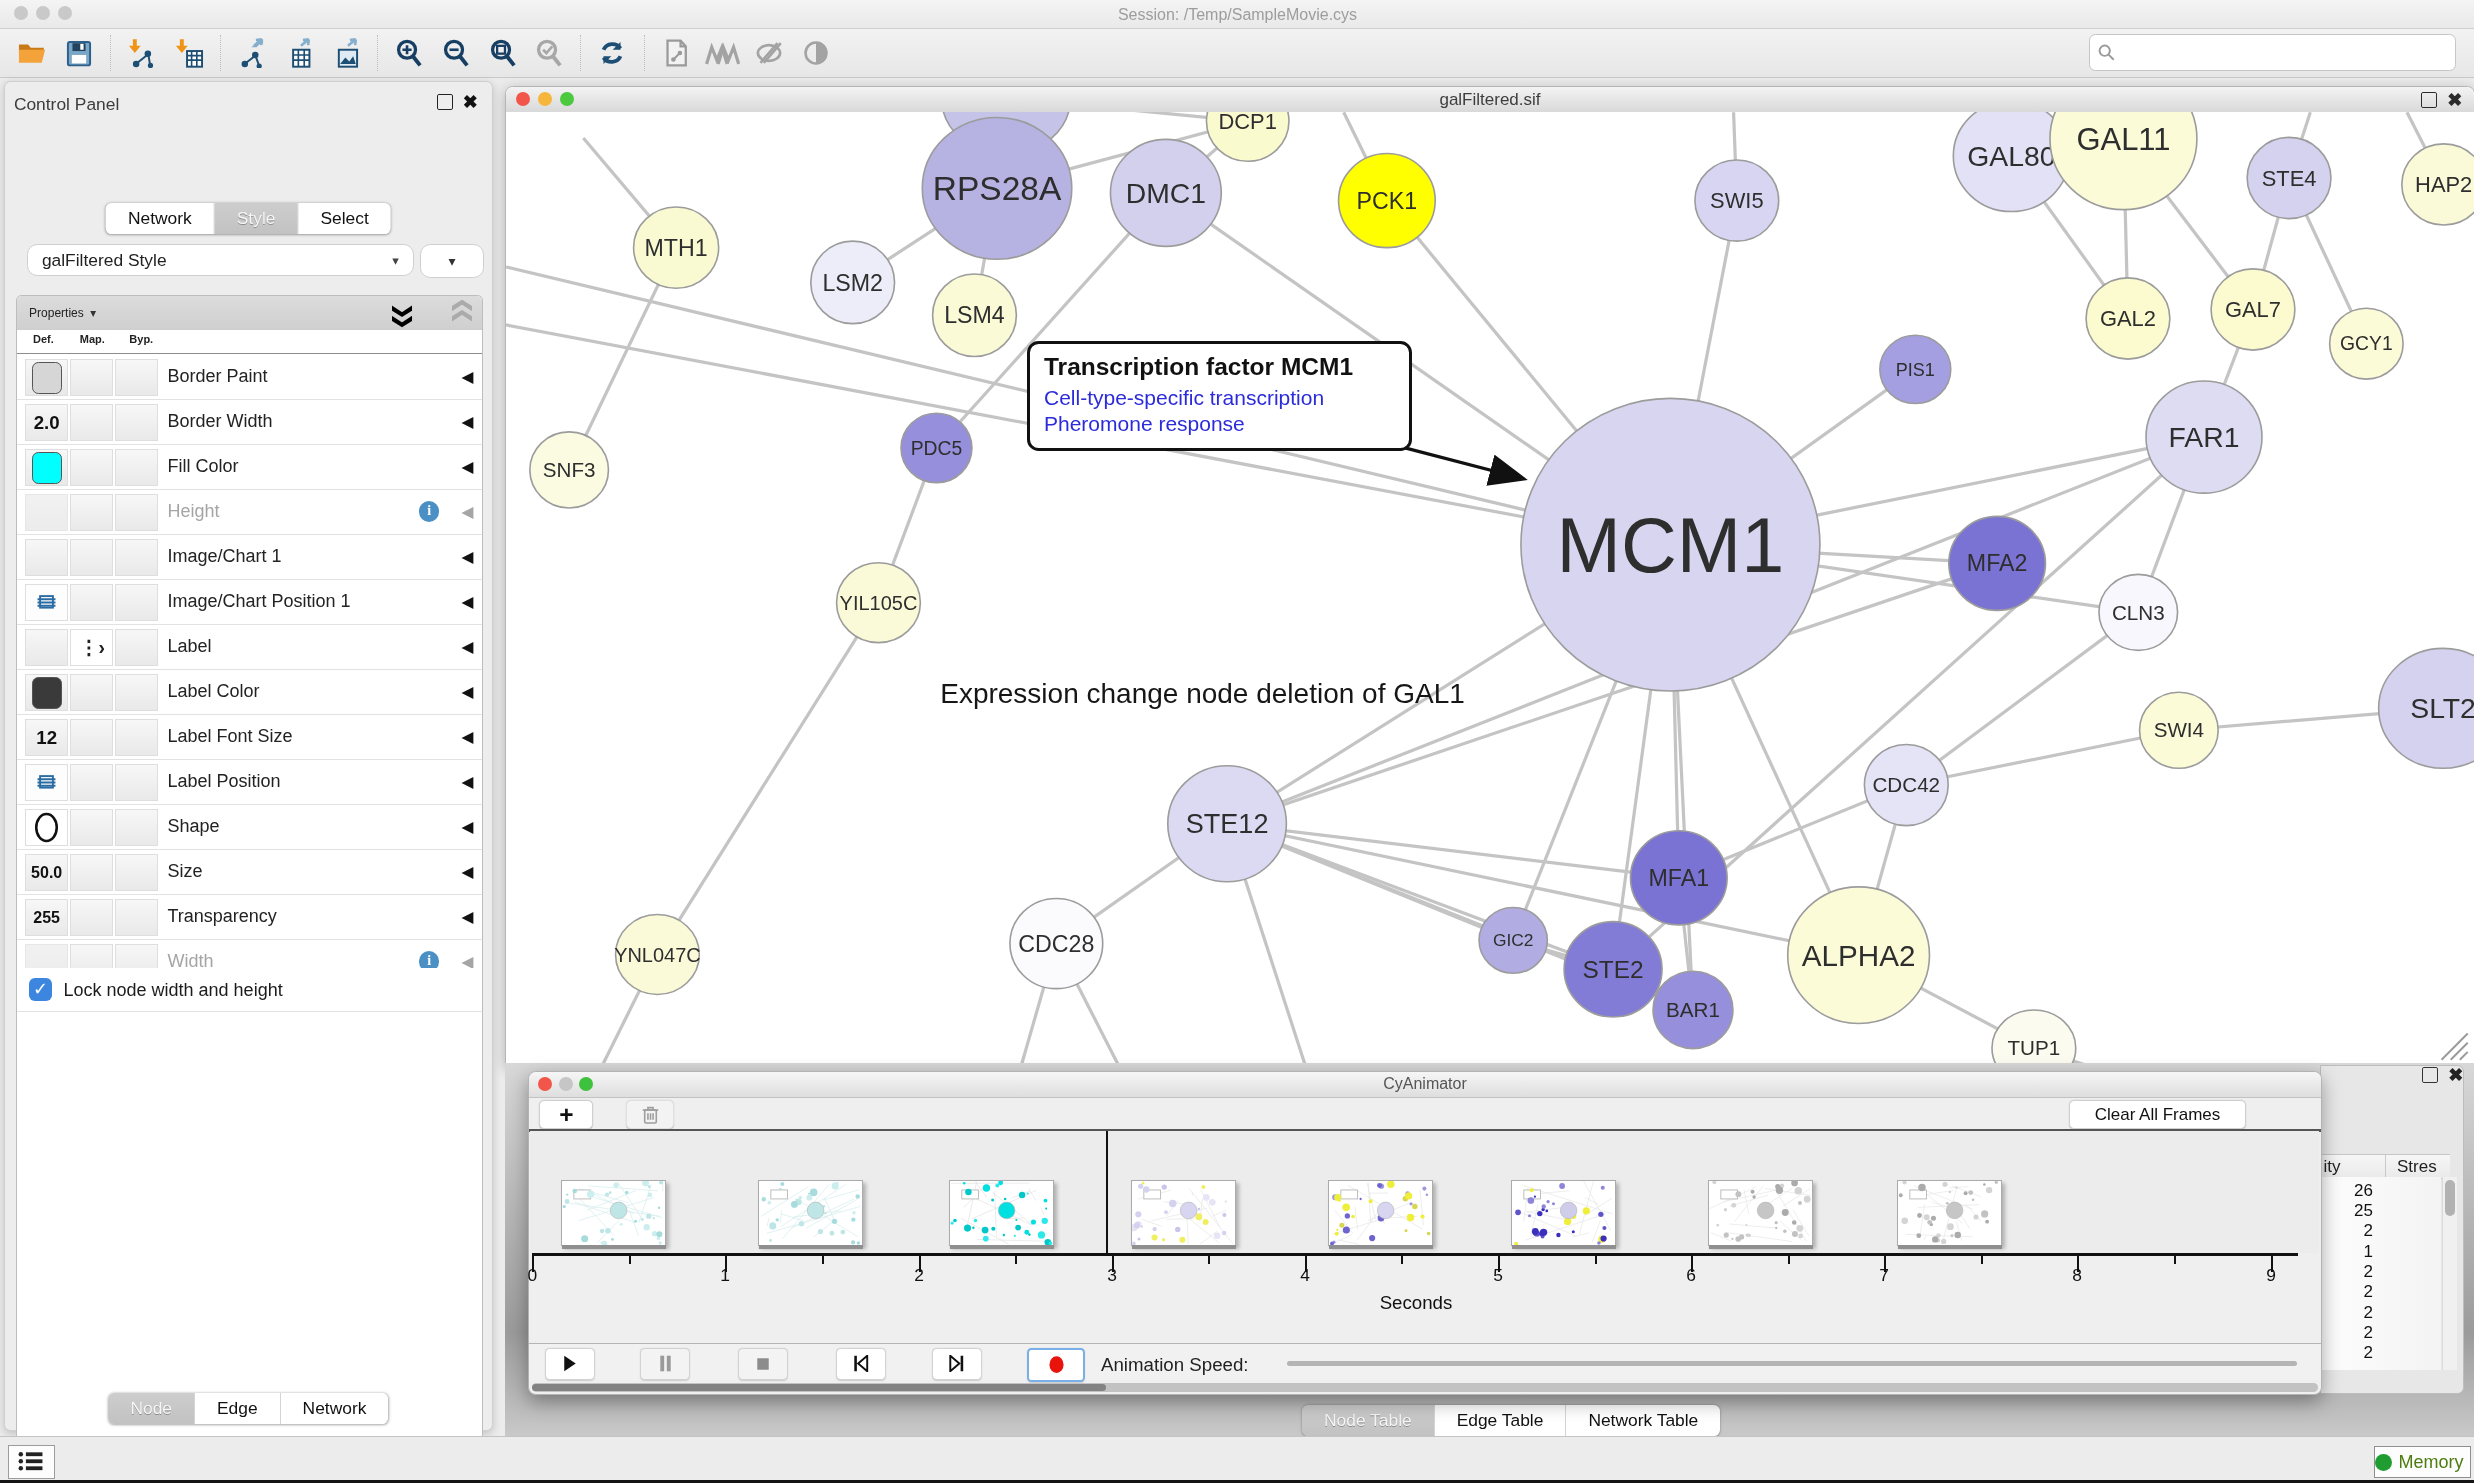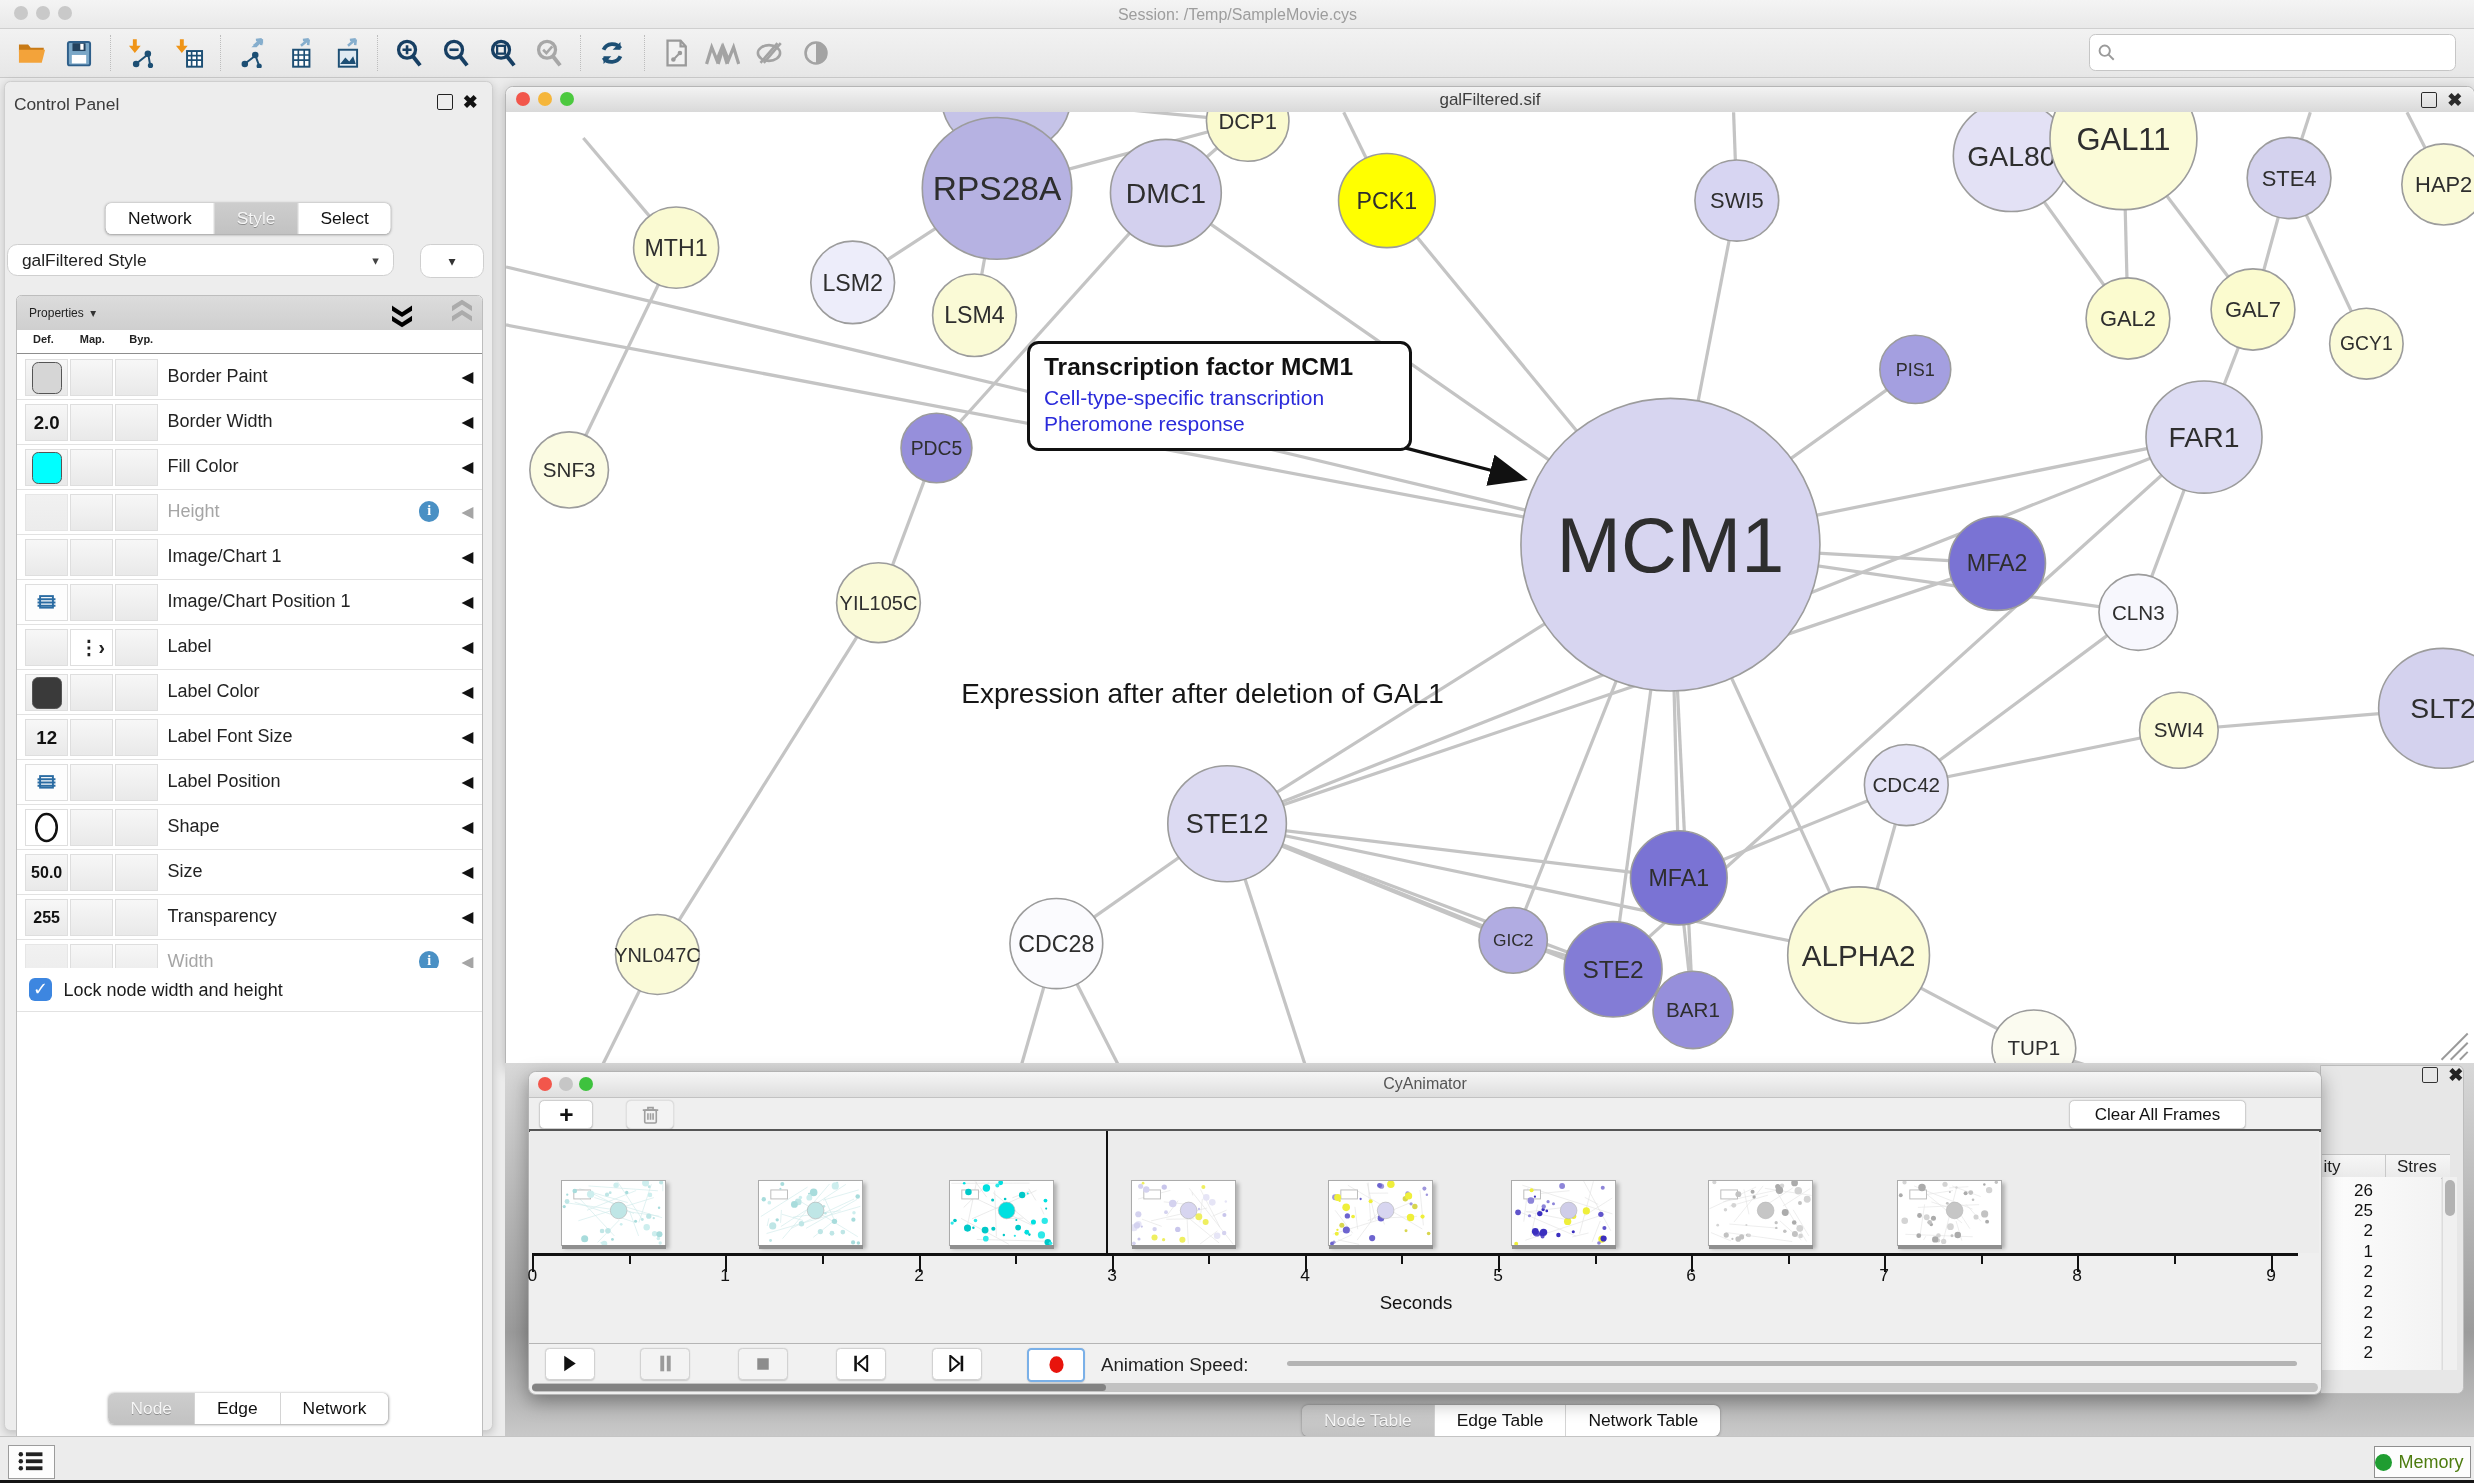--- a/index.html
+++ b/index.html
@@ -19,21 +19,21 @@
   #cp-title{left:9px;top:11.6px;font-size:17.4px;color:#3c3c3c;}
   .panel-icons{display:flex;gap:10.3px;align-items:center;}
   #cp-icons{right:14px;top:11.6px;}
   .float-ico{width:14px;height:14px;border:1.9px solid #222;border-radius:1.9px;display:inline-block;}
   .close-ico{font-size:18px;color:#111;font-weight:bold;line-height:14px;}
   .seg{display:flex;border-radius:6.4px;overflow:hidden;box-shadow:0 0.6px 2.6px rgba(0,0,0,.35);}
   .seg .seg-btn{padding:5.2px 22px;font-size:17.4px;background:#fff;color:#111;border-right:0.6px solid #d4d4d4;display:flex;align-items:center;justify-content:center;}
   .seg .seg-btn:last-child{border-right:none;}
   .seg .seg-btn.sel{background:linear-gradient(#cdcdcd,#c2c2c2);color:#f6f6f6;text-shadow:0 0.6px 0.6px #8d8d8d;}
   #cp-tabs{left:50%;transform:translateX(-50%);top:121px;}
-  #style-select{left:2px;top:162px;width:387px;height:32px;background:#fff;border:1.3px solid #cfcfcf;border-radius:10.3px;display:flex;align-items:center;justify-content:space-between;padding:0 14px;box-sizing:border-box;font-size:17.4px;color:#222;}
+  #style-select{left:22px;top:162px;width:387px;height:32px;background:#fff;border:1.3px solid #cfcfcf;border-radius:10.3px;display:flex;align-items:center;justify-content:space-between;padding:0 14px;box-sizing:border-box;font-size:17.4px;color:#222;}
   #style-menu-btn{left:415px;top:162px;width:62px;height:32px;background:#fff;border:1.3px solid #cfcfcf;border-radius:10.3px;display:flex;align-items:center;justify-content:center;font-size:14px;color:#333;}
   #props-card{left:11.6px;top:213px;width:465px;height:1163px;background:#fff;border:1.3px solid #bdbdbd;border-radius:5.2px;overflow:hidden;}
   #props-header{left:0;top:0;width:100%;height:34px;background:linear-gradient(#dcdcdc,#cfcfcf);display:flex;align-items:center;border-bottom:0.6px solid #bdbdbd;}
   #props-header .ph-label{font-size:12px;color:#222;margin-left:11.6px;}
   #props-header .ph-caret{font-size:11.6px;color:#333;margin-left:6.4px;}
   .chev{font-weight:bold;font-size:19.3px;letter-spacing:-5.8px;}
   #col-header{left:0;top:34px;width:100%;height:23px;background:#fff;display:flex;font-size:11px;font-weight:bold;color:#222;border-bottom:1.9px solid #8d8d8d;}
   #col-header span{margin-top:2.6px;}
   #prop-rows{left:0;top:59px;width:100%;}
   .prop-row{position:relative;width:100%;height:44px;border-bottom:0.6px solid #e2e2e2;}
@@ -467,21 +467,21 @@
           </defs>
           <line x1="1392" y1="520" x2="1576" y2="568" stroke="#111" stroke-width="5" marker-end="url(#arrh)"></line>
         </svg>
       <div class="abs" id="annotation-box">
         <div class="ann-title">Transcription factor MCM1</div>
         <div id="ann-links">
             <div class="ann-link" style="color: rgb(43, 43, 219);">Cell-type-specific transcription</div>
             <div class="ann-link" style="color: rgb(43, 43, 219);">Pheromone response</div>
           </div>
       </div>
-      <div class="abs" id="net-caption">Expression after after deletion of GAL1</div>
+      <div class="abs" id="net-caption">Expression change node deletion of GAL1</div>
       <svg class="abs grip" style="right:5.2px;bottom:3.9px;" width="34" height="34" viewBox="0 0 52 52">
           <line x1="10" y1="50" x2="50" y2="10"></line>
           <line x1="24" y1="50" x2="50" y2="24"></line>
           <line x1="38" y1="50" x2="50" y2="38"></line>
         </svg>
     </div>
   </div>
 
   <div class="abs" id="control-panel">
     <div class="abs" id="cp-title">Control Panel</div>

